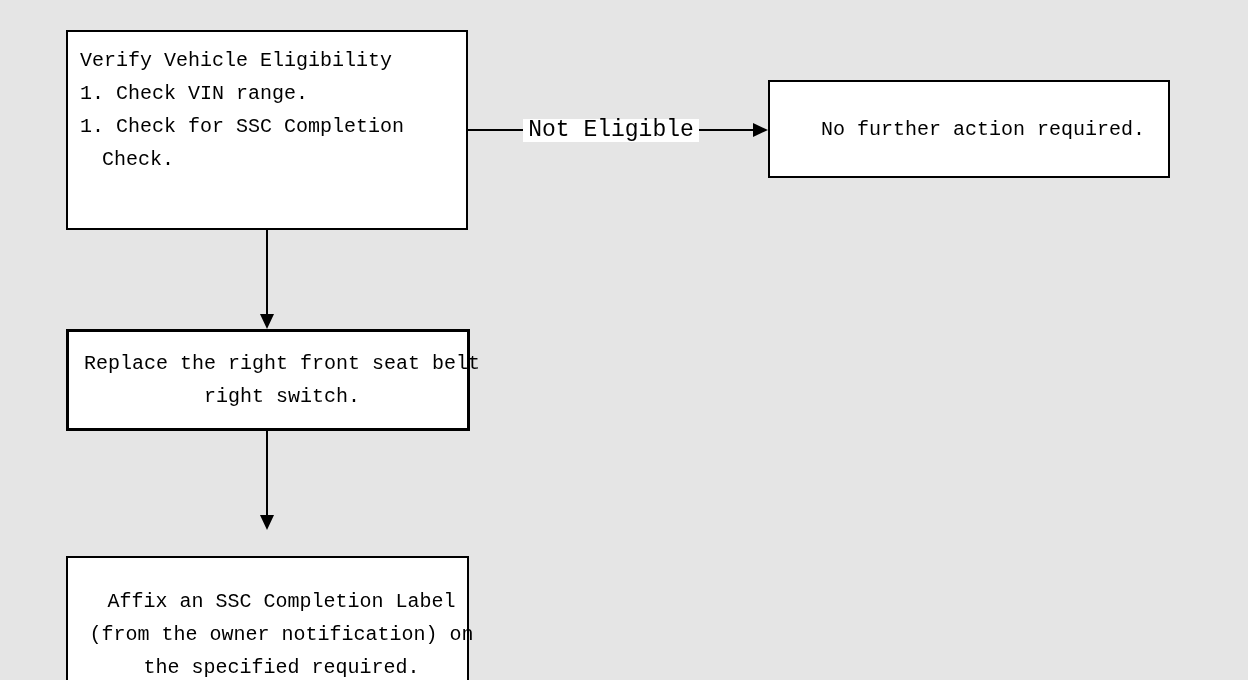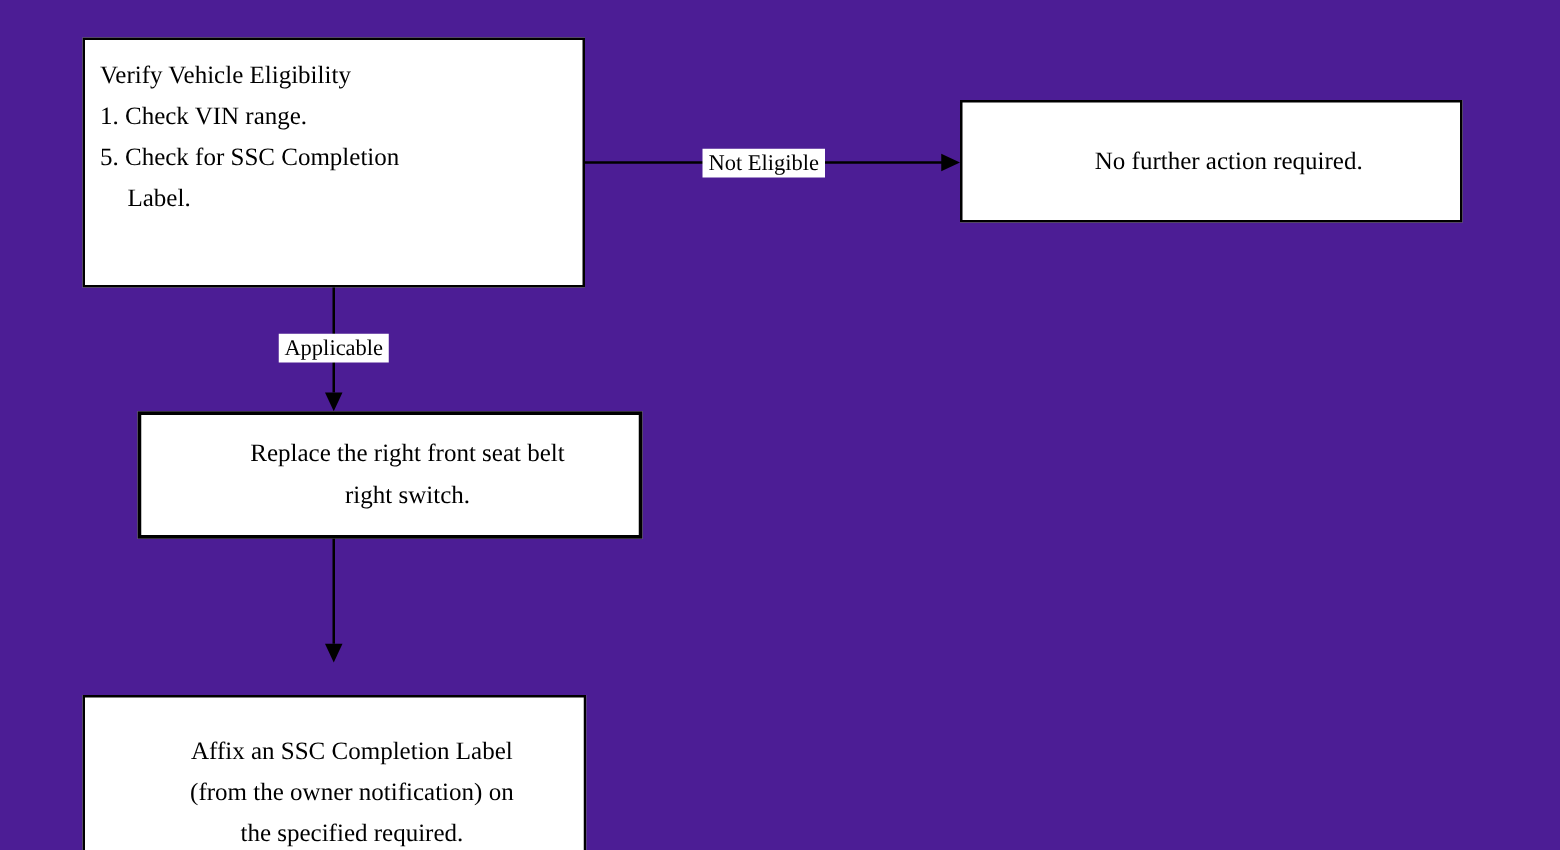--- a/index.html
+++ b/index.html
@@ -4,38 +4,37 @@
 <style>
   html, body {
     margin: 0;
     padding: 0;
     background: #ffffff;
   }
   .canvas {
     position: relative;
     width: 1248px;
     height: 680px;
-    background: #4c1d95;
-    font-family: Liberation Serif, serif;
+    background: #e5e5e5;
+    font-family: Liberation Mono, monospace;
     color: #000000;
     overflow: hidden;
   }
   .node {
     position: absolute;
     box-sizing: border-box;
     border: 2px solid #000000;
     background: #ffffff;
     font-size: 20px;
     line-height: 33px;
     color: #000000;
     padding-left: 28px;
   }
   .node.thick {
     border-width: 3px;
-    margin-left: 44px;
   }
   .node.left-text {
     padding: 12px 12px 0 12px;
     text-align: left;
   }
   .node.centered {
     display: flex;
     flex-direction: column;
     justify-content: center;
     align-items: center;
@@ -60,56 +59,53 @@
   .arrowhead.down {
     border-left: 7px solid transparent;
     border-right: 7px solid transparent;
     border-top: 15px solid #000000;
   }
   .connector-label {
     position: absolute;
     display: flex;
     justify-content: center;
     align-items: center;
-    font-size: 18px;
+    font-size: 23px;
     line-height: 23px;
   }
   .connector-label span {
     background: #ffffff;
     padding: 0 5px;
     white-space: nowrap;
   }
 </style>
 </head>
 <body>
 
 <div class="canvas">
 
   <div class="node left-text" style="left:66px; top:30px; width:402px; height:200px;">
     <div class="line">Verify Vehicle Eligibility</div>
     <div class="line">1. Check VIN range.</div>
-    <div class="line">5. Check for SSC Completion</div>
-    <div class="line indent">Label.</div>
+    <div class="line">1. Check for SSC Completion</div>
+    <div class="line indent">Check.</div>
   </div>
 
   <div class="connector-line" style="left:468px; top:129px; width:286px; height:2px;"></div>
   <div class="arrowhead right" style="left:753px; top:123px;"></div>
   <div class="connector-label" style="left:468px; top:119px; width:286px;">
     <span>Not Eligible</span>
   </div>
 
   <div class="node centered" style="left:768px; top:80px; width:402px; height:98px;">
     <div class="line">No further action required.</div>
   </div>
 
   <div class="connector-line" style="left:266px; top:230px; width:2px; height:84px;"></div>
   <div class="arrowhead down" style="left:260px; top:314px;"></div>
-  <div class="connector-label" style="left:167px; top:267px; width:200px;">
-    <span>Applicable</span>
-  </div>
 
   <div class="node thick centered" style="left:66px; top:329px; width:404px; height:102px;">
     <div class="line">Replace the right front seat belt</div>
     <div class="line">right switch.</div>
   </div>
 
   <div class="connector-line" style="left:266px; top:431px; width:2px; height:84px;"></div>
   <div class="arrowhead down" style="left:260px; top:515px;"></div>
 
   <div class="node centered" style="left:66px; top:556px; width:403px; height:156px;">

